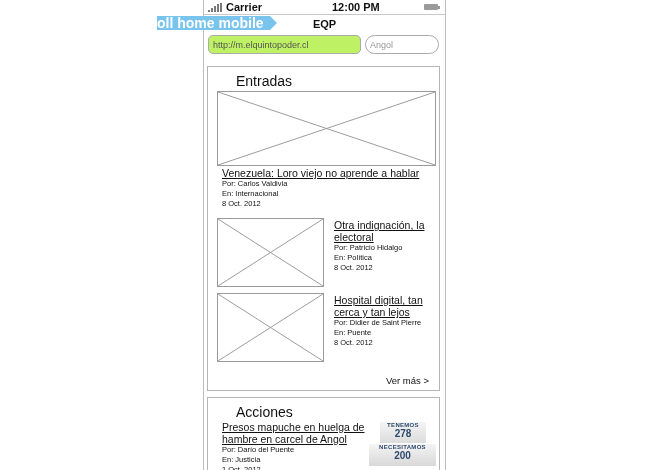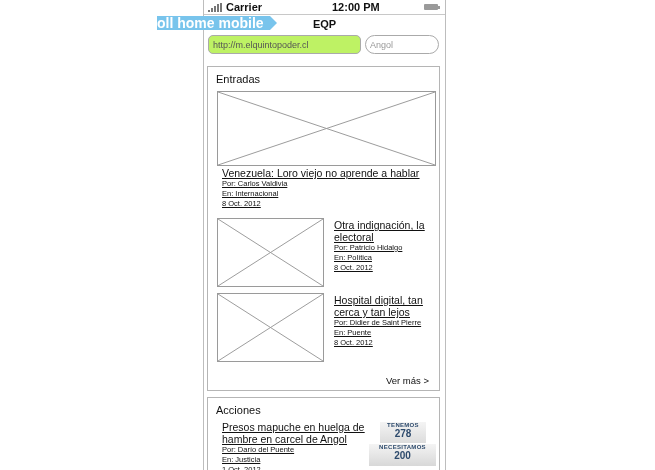--- a/index.html
+++ b/index.html
@@ -20,29 +20,29 @@
 
   .titlebar { position:absolute; left:0; top:15px; width:241px; height:18px; text-align:center;
               font-size:11px; font-weight:bold; line-height:18px; }
 
   .urlfield { position:absolute; left:4px; top:35px; width:153px; height:19px; border:1px solid #aaa;
               border-radius:5px; font-size:9px; color:#555; line-height:19px; padding-left:4px; box-sizing:border-box; background:#bef264; }
   .searchfield { position:absolute; left:161px; top:35px; width:74px; height:19px; border:1px solid #aaa;
                  border-radius:10px; font-size:9px; color:#999; line-height:19px; padding-left:4px; box-sizing:border-box; background:#fff; }
 
   .panel { position:absolute; left:3px; width:233px; border:1px solid #b5b5b5; background:#fff; box-sizing:border-box; }
-  .panel-title { position:absolute; left:8px; font-size:11px; }
+  .panel-title { position:absolute; left:28px; font-size:14px; }
 
   .placeholder { position:absolute; border:1px solid #9a9a9a; box-sizing:border-box; background:#fff; }
   .placeholder svg { position:absolute; left:0; top:0; width:100%; height:100%; }
 
   .link { text-decoration:underline; font-size:10.5px; color:#111; cursor:pointer; line-height:12px; }
   .meta { font-size:7.5px; line-height:10px; }
 
-  .article { position:absolute;text-decoration:underline; }
+  .article { position:absolute; }
 
   .ver-mas { position:absolute; right:10px; font-size:9.5px; }
   .ver-mas .lk { cursor:pointer; }
   .tag { position:absolute; left:157px; top:16px; height:14px; background:#78c4ec; color:#fff;
          font-size:14px; font-weight:bold; line-height:14px; padding:0 6px 0 0; }
   .tag:after { content:""; position:absolute; right:-7px; top:0; border-left:7px solid #78c4ec;
                border-top:7px solid transparent; border-bottom:7px solid transparent; }
 
   .counter { position:absolute; text-align:center; }
   .counter .lbl { font-size:6px; color:#2d4a6c; letter-spacing:0.3px; font-weight:bold; }

